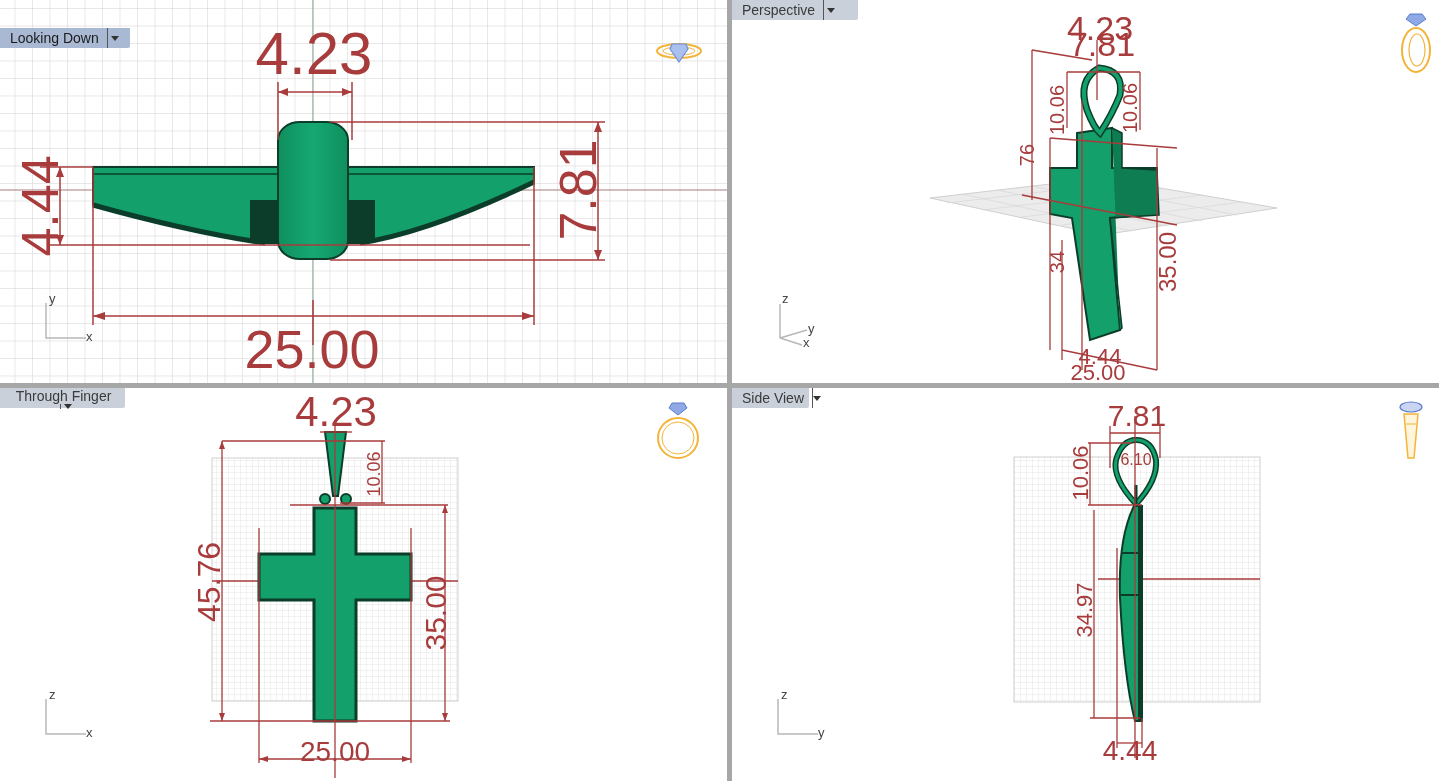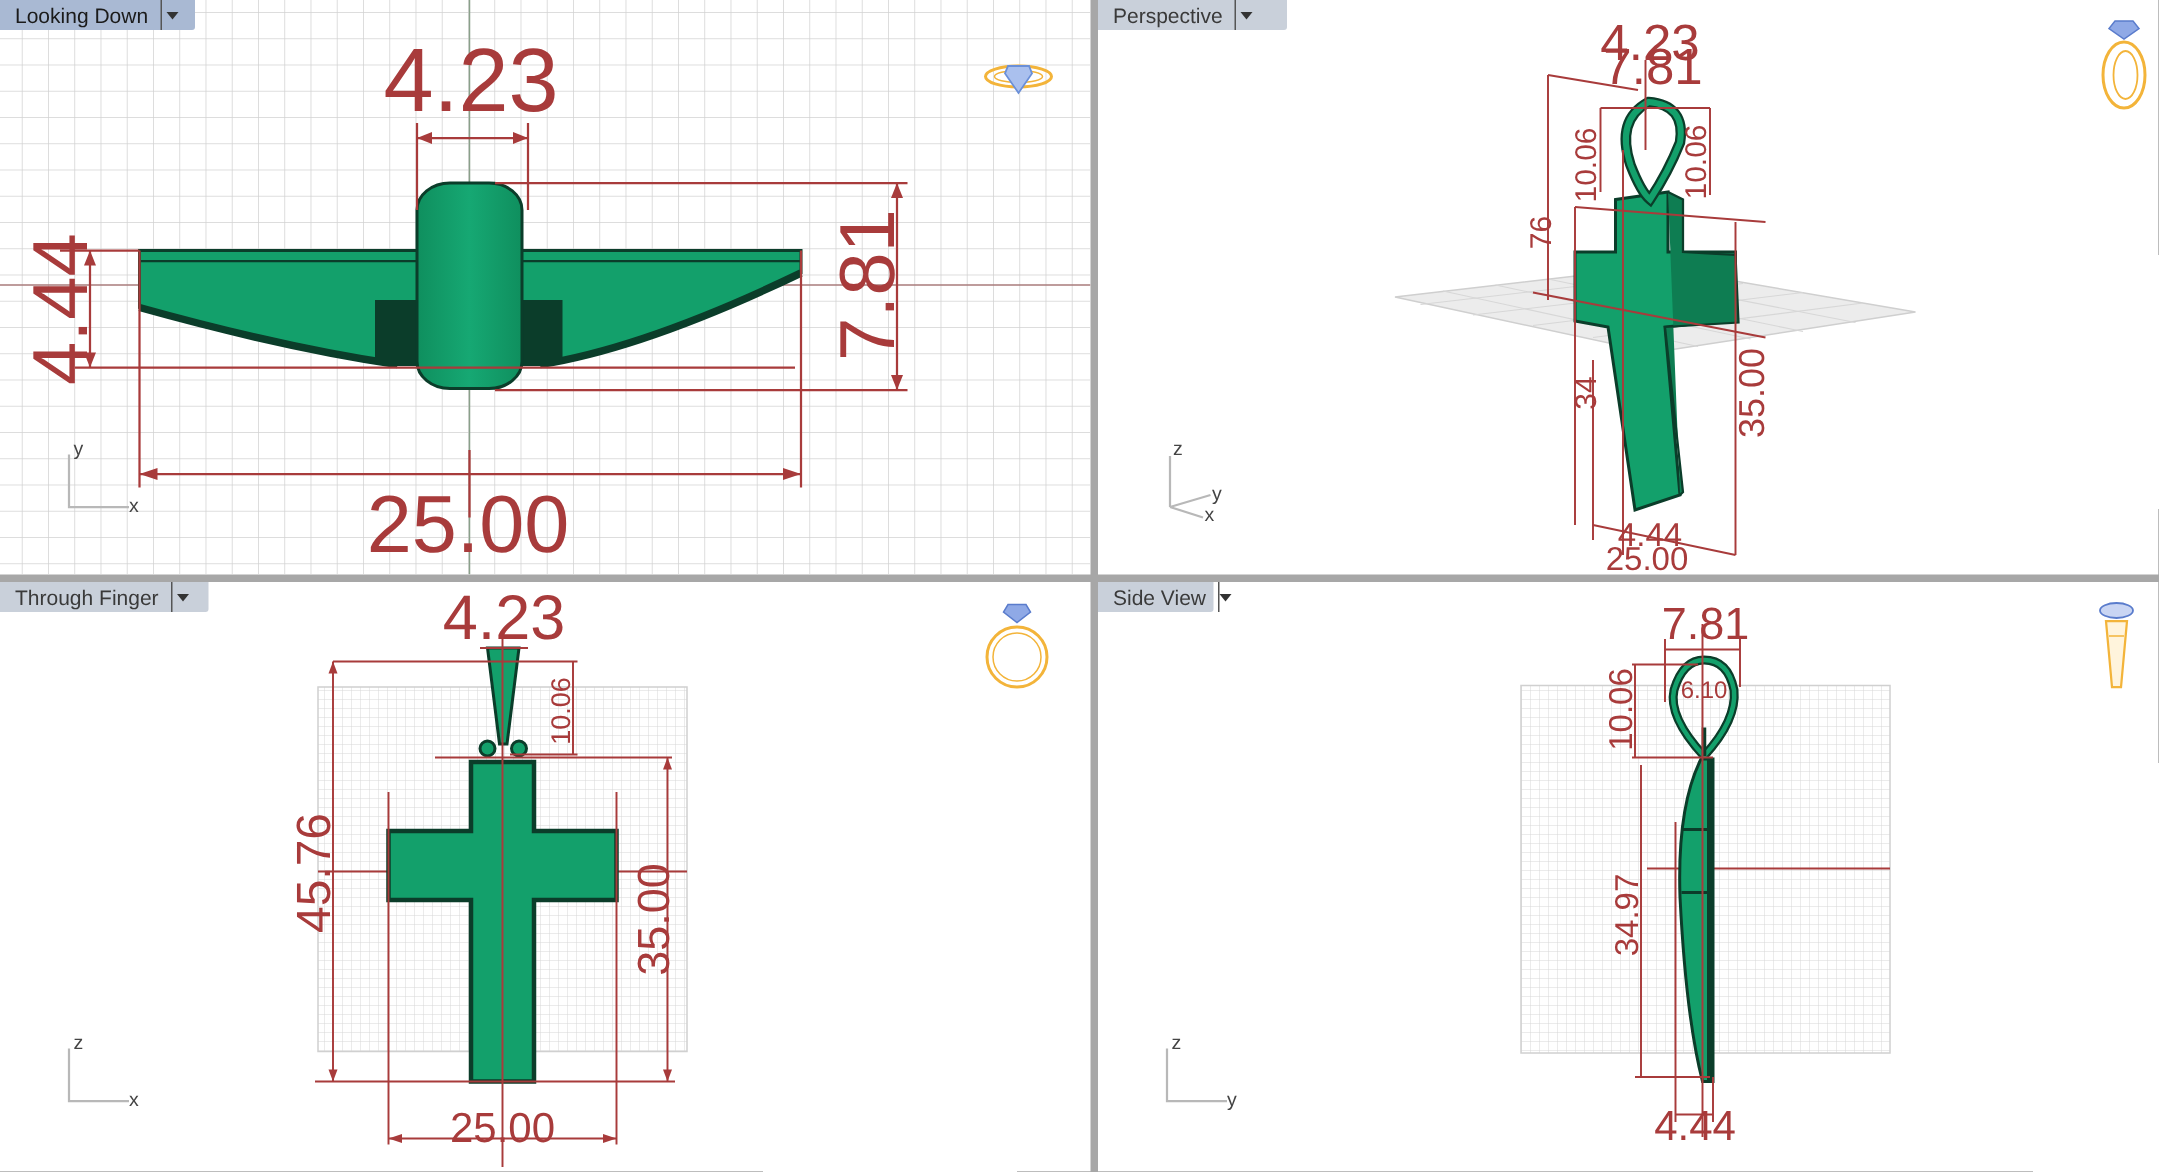--- a/index.html
+++ b/index.html
@@ -66,21 +66,21 @@
       <path d="M60 167 l-4 10 h8z"></path>
         <path d="M60 245 l-4 -10 h8z"></path>
       <path d="M93 316 l12 -4 v8z"></path>
         <path d="M534 316 l-12 -4 v8z"></path>
     </g>
     <text class="dim" x="314" y="74" font-size="60" text-anchor="middle">4.23</text>
     <text class="dim" x="0" y="0" font-size="52" text-anchor="middle" transform="translate(58,206) rotate(-90)">4.44</text>
     <text class="dim" x="0" y="0" font-size="52" text-anchor="middle" transform="translate(596,190) rotate(-90)">7.81</text>
     <text class="dim" x="312" y="368" font-size="54" text-anchor="middle">25.00</text>
   </svg>
-  <div class="vp-tab active" style="width:130px;">
+  <div class="vp-tab active" style="width:130px;margin-top:28px;">
     <span class="lbl">Looking Down</span>
     <span class="dd"></span>
   </div>
   <svg class="ring" style="left:654px;top:38px;" width="50" height="28">
     <ellipse cx="25" cy="13" rx="22" ry="7" fill="none" stroke="#f3b43a" stroke-width="2"></ellipse>
     <ellipse cx="25" cy="13" rx="16" ry="4" fill="none" stroke="#f3b43a" stroke-width="1"></ellipse>
     <path d="M18 6 L32 6 L34 11 L25 24 L16 11 Z" fill="#aac0ee" stroke="#6a8fd8" stroke-width="1.2"></path>
   </svg>
   <svg class="axis" style="left:38px;top:290px;" width="70" height="55">
     <polyline points="8,13 8,48 48,48" fill="none" stroke="#b8b8b8" stroke-width="1.5"></polyline>
@@ -191,21 +191,21 @@
         <path d="M445 333 l-3 -8 h6z"></path>
       <path d="M259 371 l9 -3 v6z"></path>
         <path d="M411 371 l-9 -3 v6z"></path>
     </g>
     <text class="dim" x="336" y="38" font-size="42" text-anchor="middle">4.23</text>
     <text class="dim" x="0" y="0" font-size="18" text-anchor="middle" transform="translate(380,86) rotate(-90)">10.06</text>
     <text class="dim" x="0" y="0" font-size="32" text-anchor="middle" transform="translate(220,194) rotate(-90)">45.76</text>
     <text class="dim" x="0" y="0" font-size="30" text-anchor="middle" transform="translate(446,225) rotate(-90)">35.00</text>
     <text class="dim" x="335" y="373" font-size="28" text-anchor="middle">25.00</text>
   </svg>
-  <div class="vp-tab" style="width:139px;">
+  <div class="vp-tab" style="width:125px;flex-direction:column;">
     <span class="lbl">Through Finger</span>
     <span class="dd"></span>
   </div>
   <svg class="ring" style="left:654px;top:12px;" width="50" height="62">
     <path d="M18 3 L30 3 L33 8 L24 15 L15 8 Z" fill="#8fa9e6" stroke="#5a7ccc" stroke-width="1"></path>
     <circle cx="24" cy="38" r="20" fill="none" stroke="#f3b43a" stroke-width="2"></circle>
     <circle cx="24" cy="38" r="16" fill="none" stroke="#f3b43a" stroke-width="1"></circle>
   </svg>
   <svg class="axis" style="left:38px;top:298px;" width="70" height="55">
     <polyline points="8,13 8,48 48,48" fill="none" stroke="#b8b8b8" stroke-width="1.5"></polyline>

